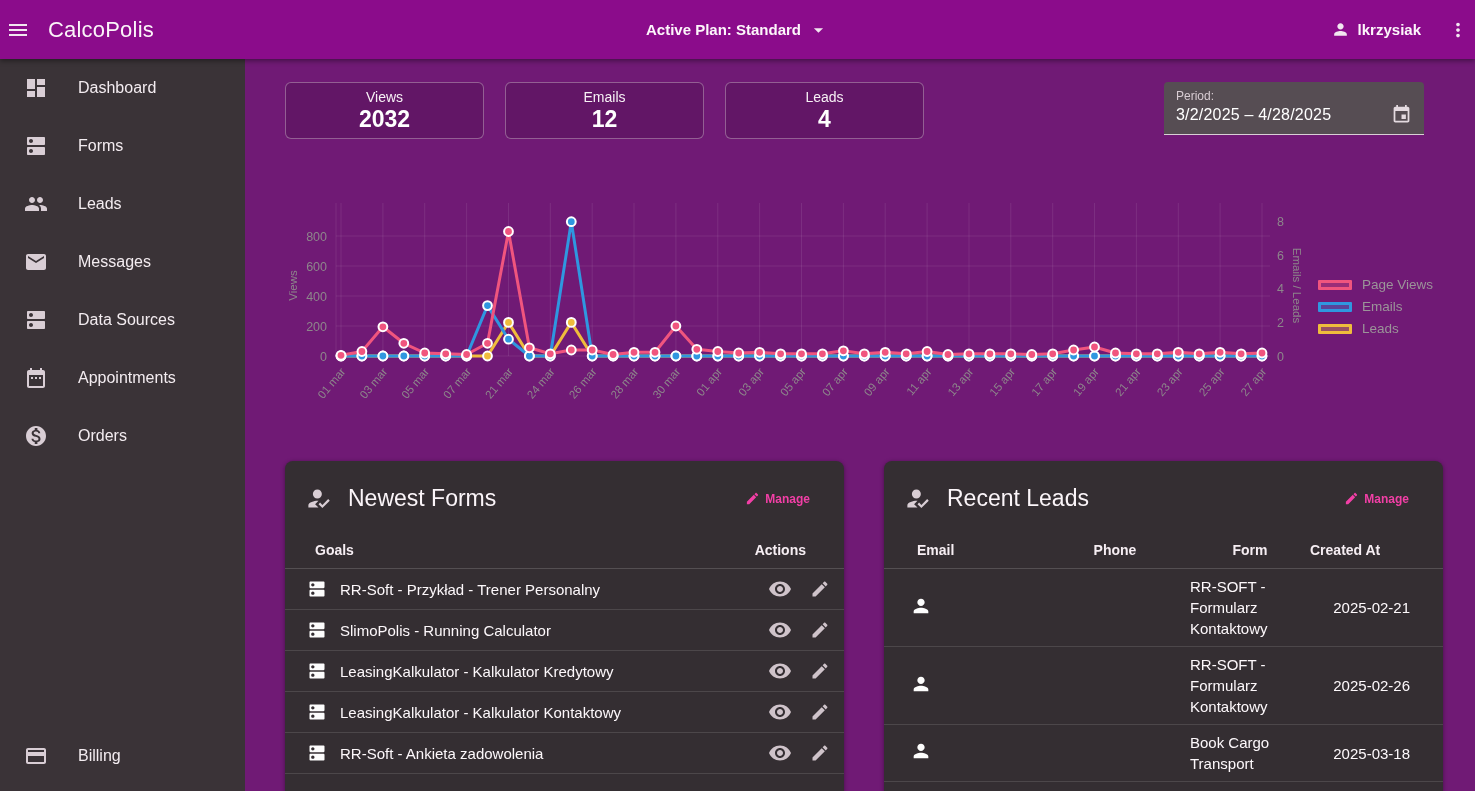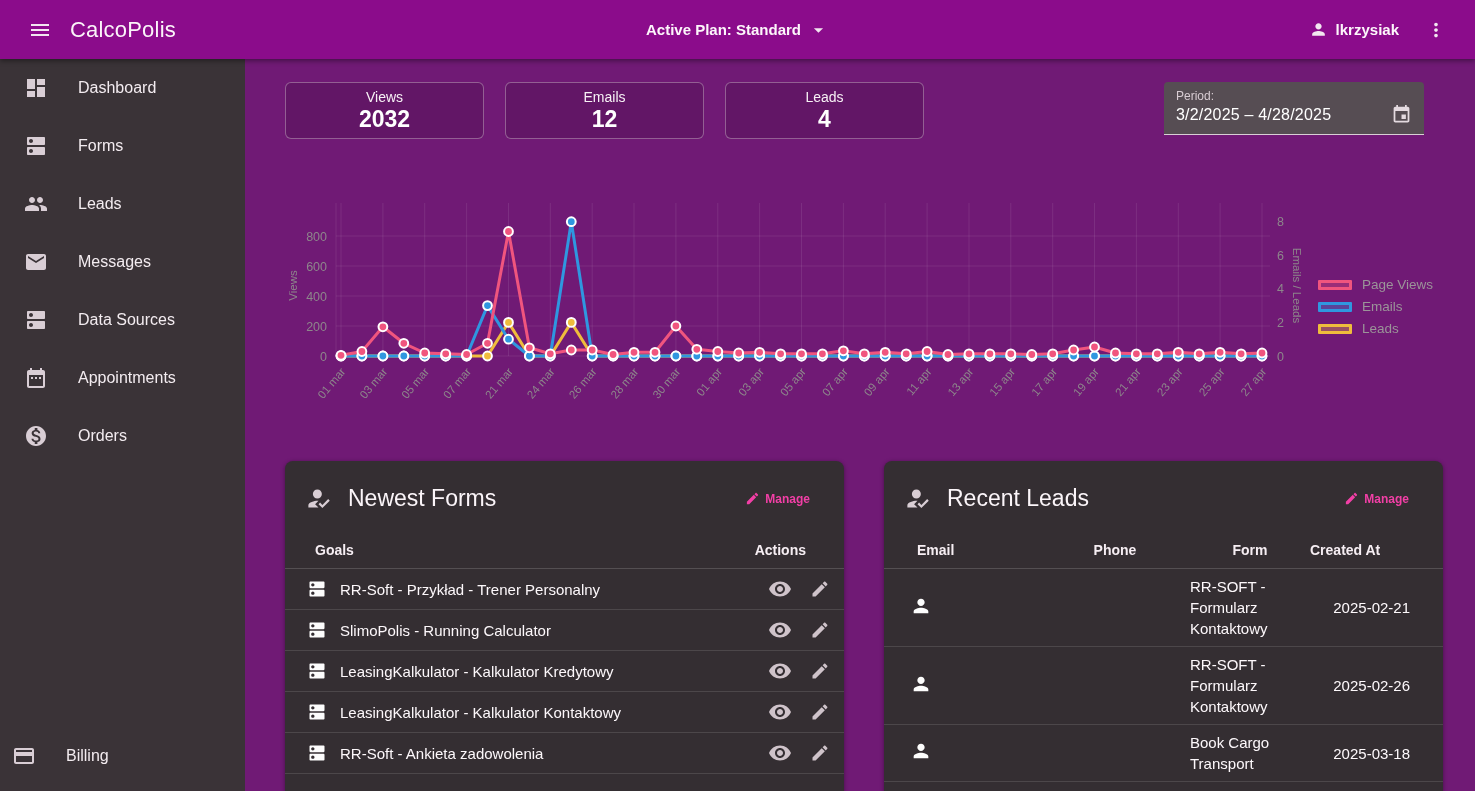--- a/index.html
+++ b/index.html
@@ -1,38 +1,38 @@
 <!DOCTYPE html>
 <html><head>
 <meta charset="utf-8">
 <style>
   * { margin:0; padding:0; box-sizing:border-box; }
   html,body { width:1475px; height:791px; overflow:hidden; background:#201a1e;
     font-family:"Liberation Sans", sans-serif; color:#fff; }
 
   
   .app-header { position:absolute; top:0; left:0; width:1475px; height:59px;
-    background:#8b0c8b; display:flex; align-items:center; padding:0 28px;
+    background:#8b0c8b; display:flex; align-items:center; padding:0 6px;
     box-shadow:0 2px 5px rgba(0,0,0,.4); z-index:10; }
   .h-left { display:flex; align-items:center; gap:18px; }
   .icon-btn { background:none; border:none; color:#f2e7f0; cursor:pointer; display:flex; align-items:center; }
   .app-title { font-size:22px; font-weight:500; color:#fbf4f9; letter-spacing:.2px; }
   .h-center { position:absolute; left:50%; transform:translateX(-50%);
     display:flex; align-items:center; gap:6px; font-size:15px; font-weight:700; color:#fdf6fb; cursor:pointer; }
   .h-right { margin-left:auto; display:flex; align-items:center; gap:26px; }
   .user-chip { display:flex; align-items:center; gap:8px; font-size:15px; font-weight:700; color:#fdf6fb; cursor:pointer; }
 
   
   .sidebar { position:absolute; top:59px; left:0; bottom:0; width:245px; background:#3a3337;
     display:flex; flex-direction:column; box-shadow:2px 0 4px rgba(0,0,0,.35); }
   .side-item { height:58px; display:flex; align-items:center; gap:30px; padding-left:24px;
     color:#f3ecf0; font-size:16px; cursor:pointer; }
   .side-item .ic { color:#d9ced5; width:24px; height:24px; flex:0 0 24px; }
   .side-spacer { flex:1; }
-  .side-item.footer { margin-bottom:6px;padding-left:12px; }
+  .side-item.footer { margin-bottom:6px; }
 
   
   .main { position:absolute; top:59px; left:245px; right:0; bottom:0; overflow:hidden; background:#701a75; }
 
   
   .stats-row { position:absolute; top:23px; left:40px; display:flex; }
   .stat-card { width:199px; height:57px; border:1px solid rgba(226,214,222,.38); border-radius:6px;
     margin-right:21px; display:flex; flex-direction:column; align-items:center; justify-content:center;
     background:rgba(0,0,0,.12); }
   .stat-label { font-size:14px; color:#f7f1f5; line-height:17px; }

